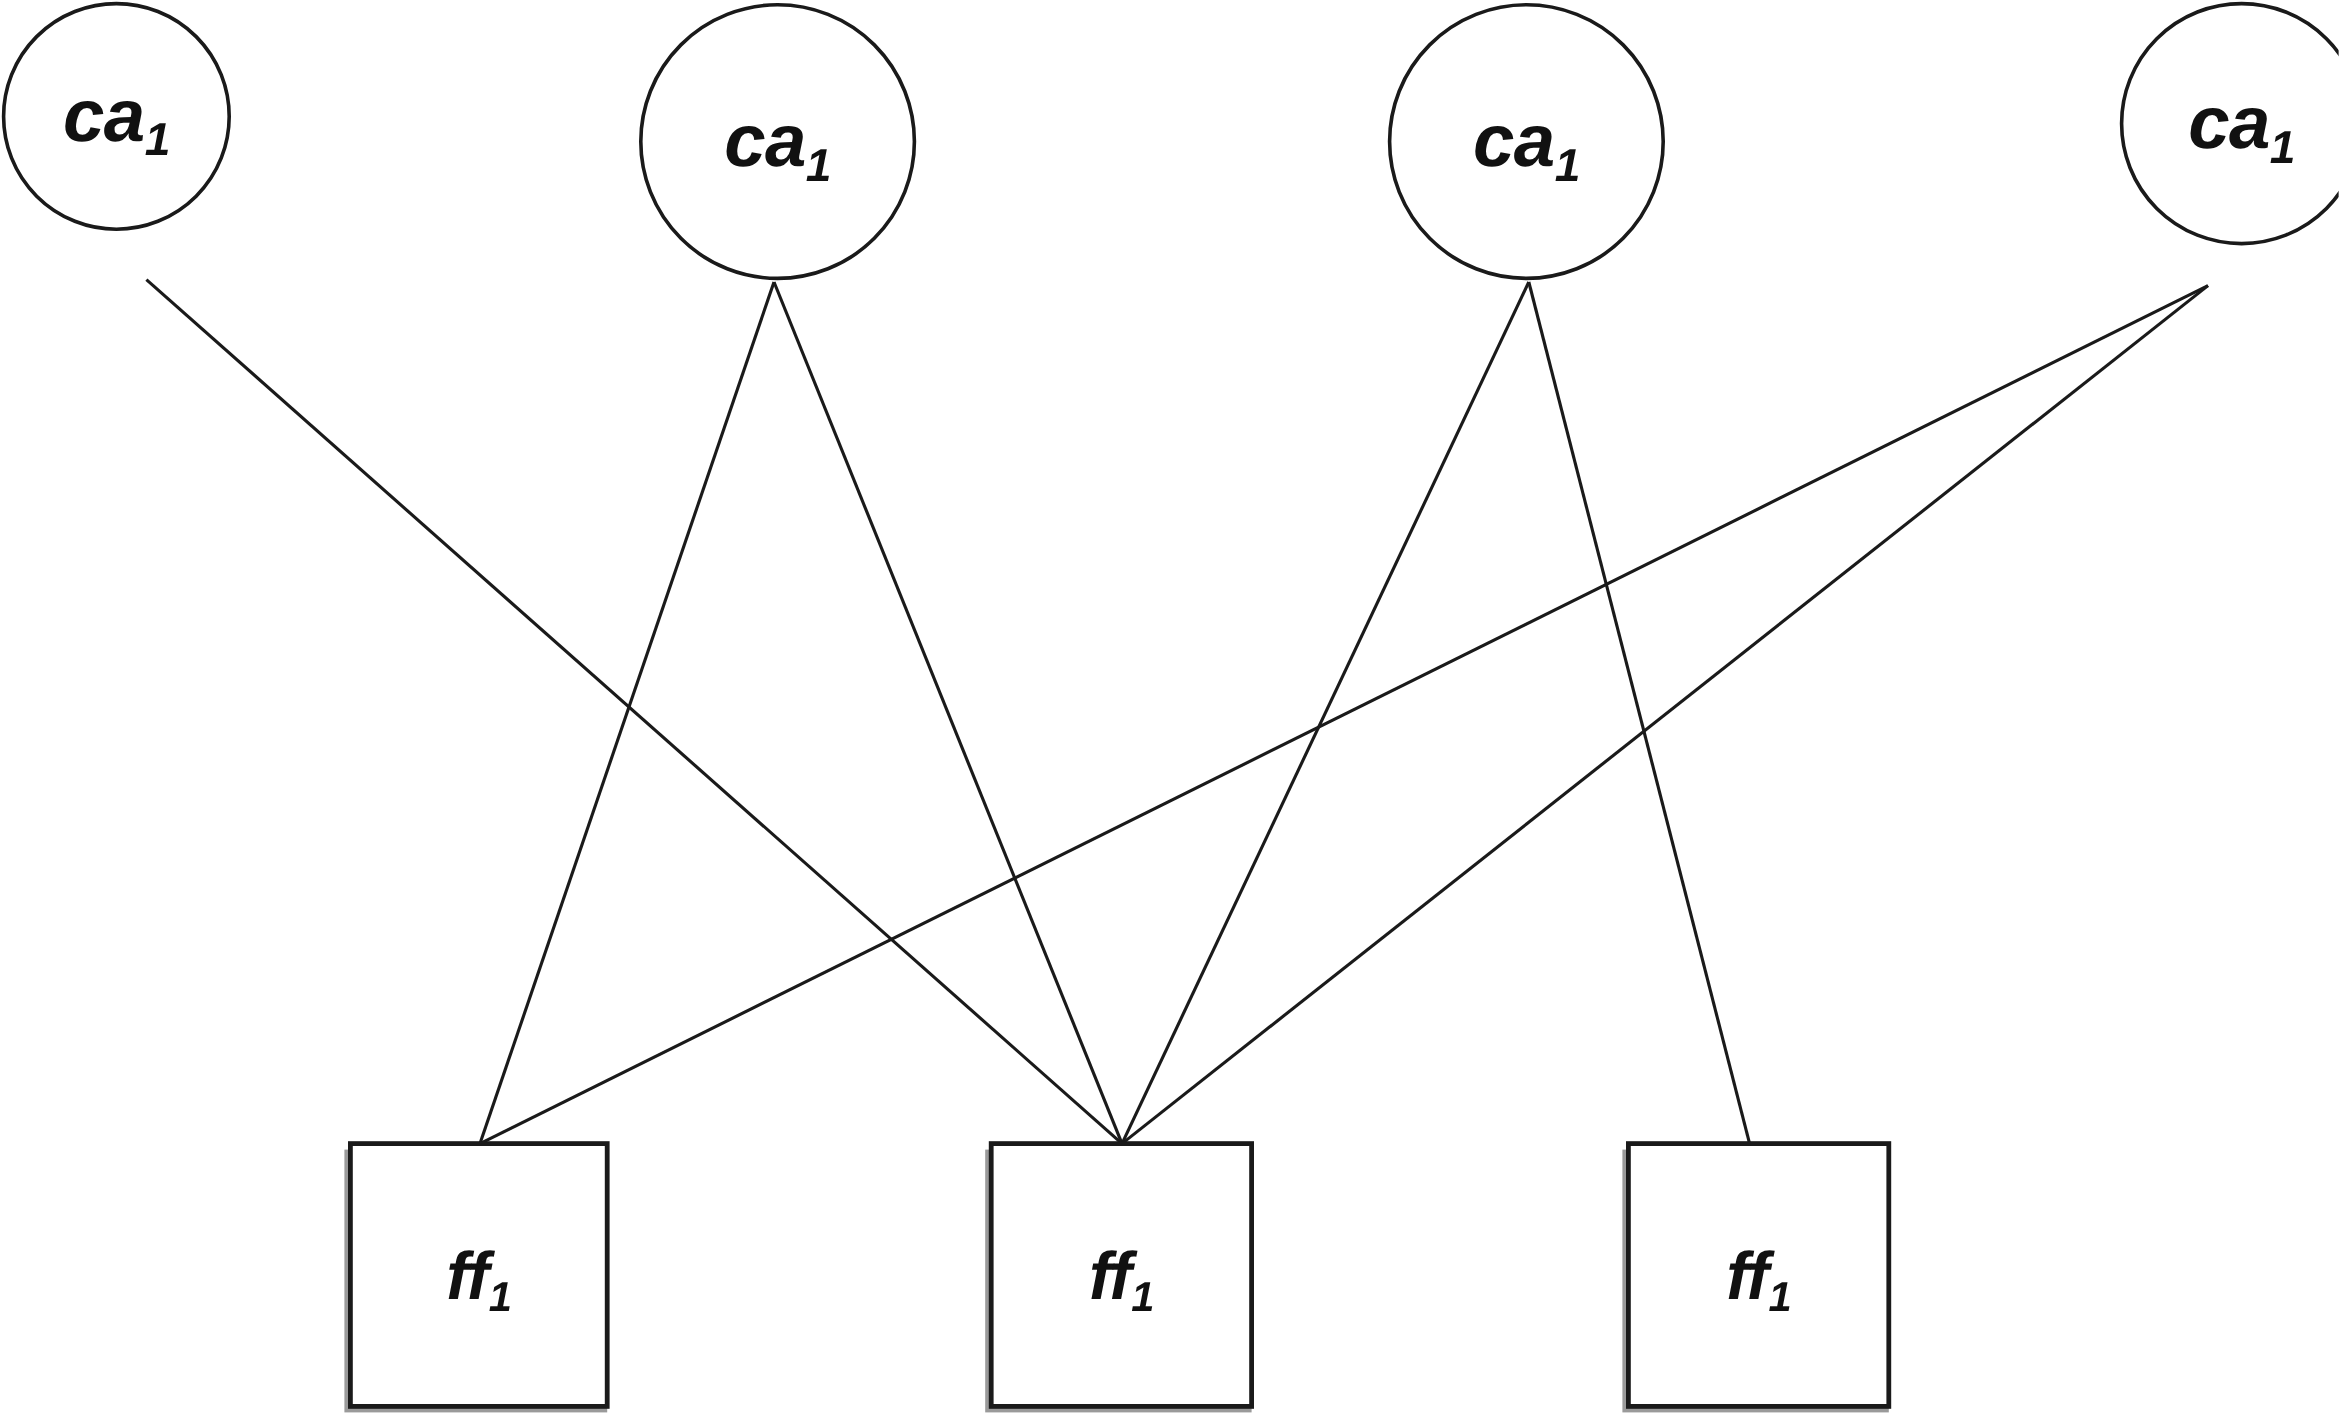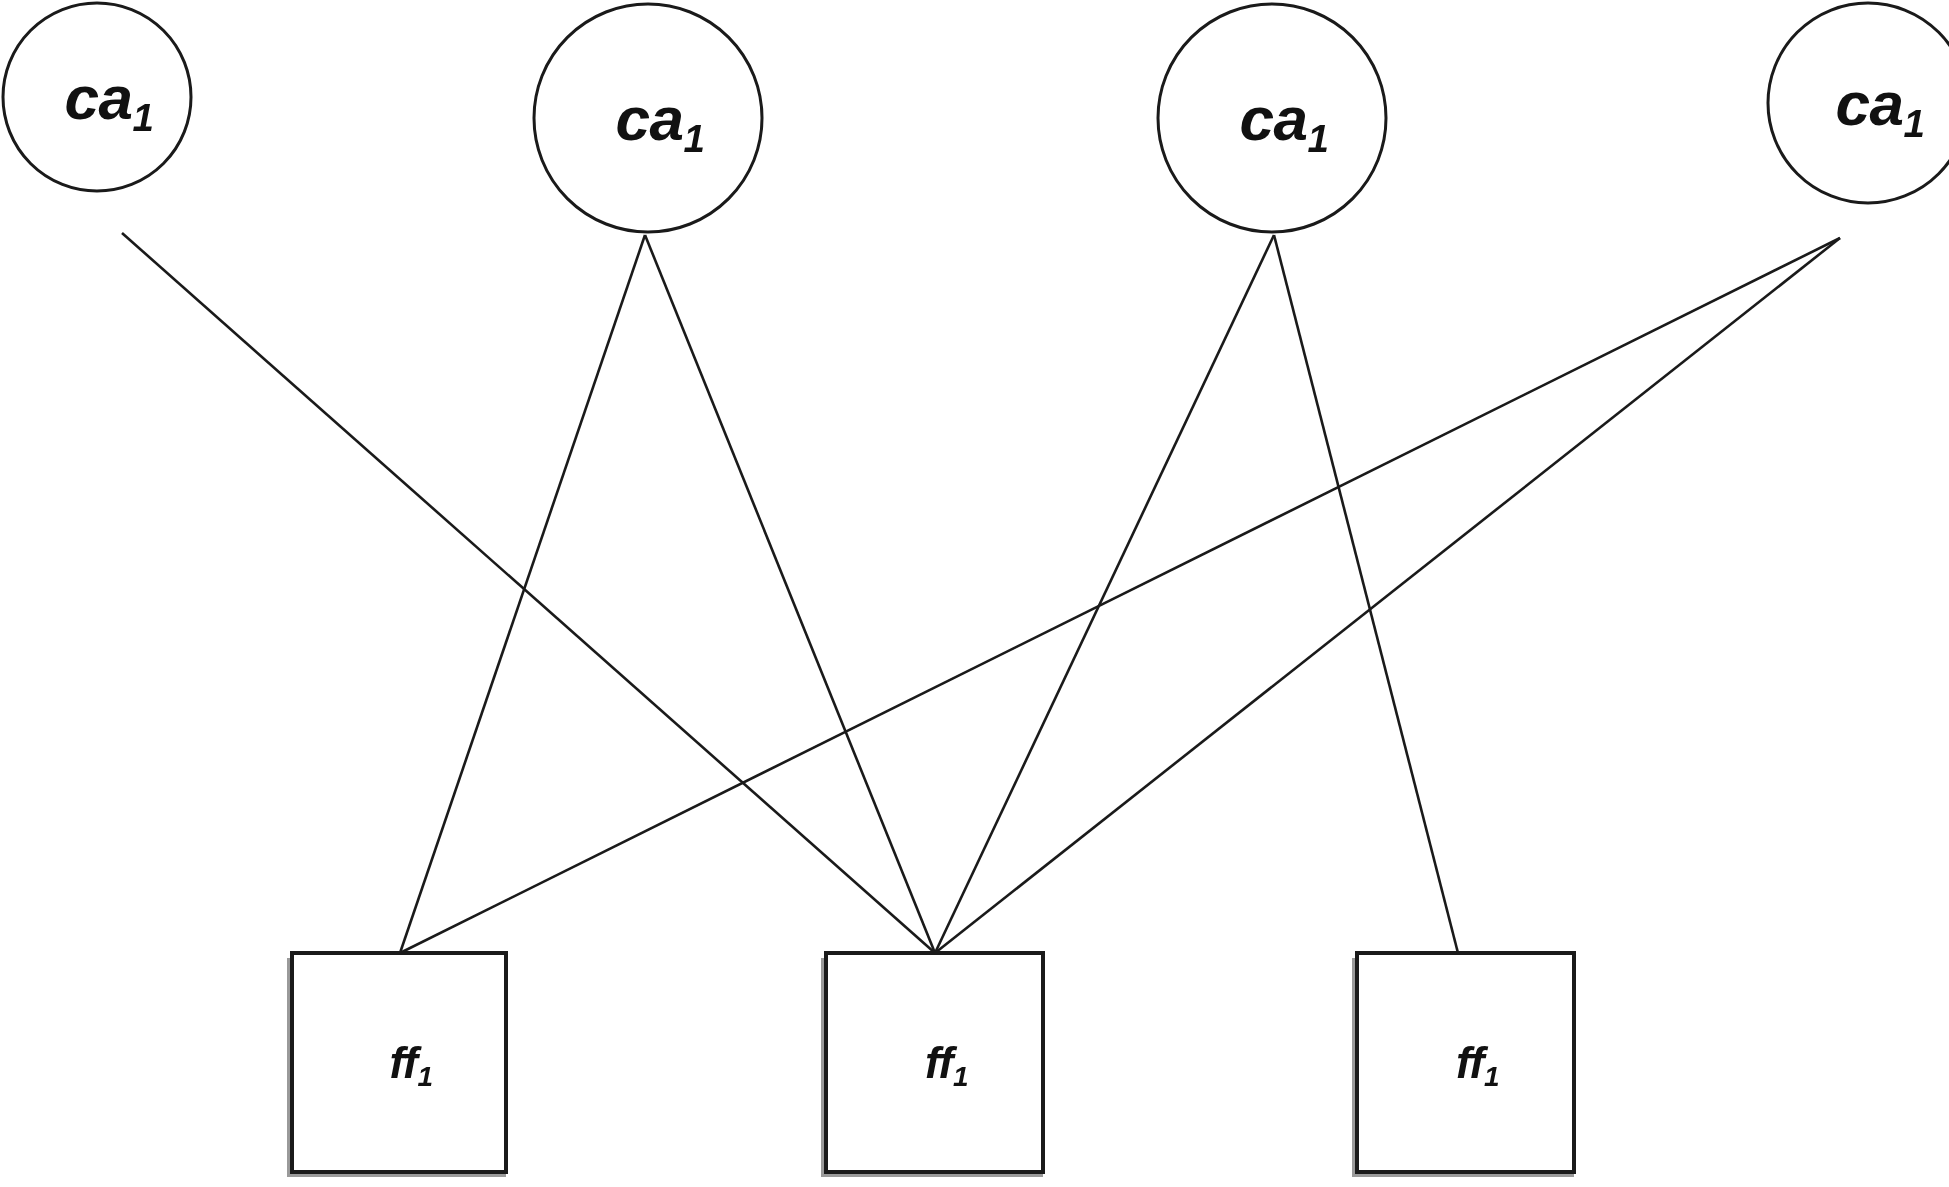--- a/index.html
+++ b/index.html
@@ -47,27 +47,26 @@
   .node-label {
     position: absolute;
     font-family: "Liberation Sans", sans-serif;
     font-style: italic;
     font-weight: 700;
     color: #111111;
     white-space: nowrap;
     transform: translate(-50%, -50%);
     user-select: none;
     letter-spacing: -0.5px;
-    margin-left: 12px;
   }
   .circle-label {
     font-size: 62px;
   }
   .rect-label {
-    font-size: 45px;
+    font-size: 56px;
   }
   .node-label .sub {
     font-size: 0.62em;
     vertical-align: baseline;
     position: relative;
     top: 0.30em;
     font-style: italic;
     font-weight: 700;
   }
 </style>

